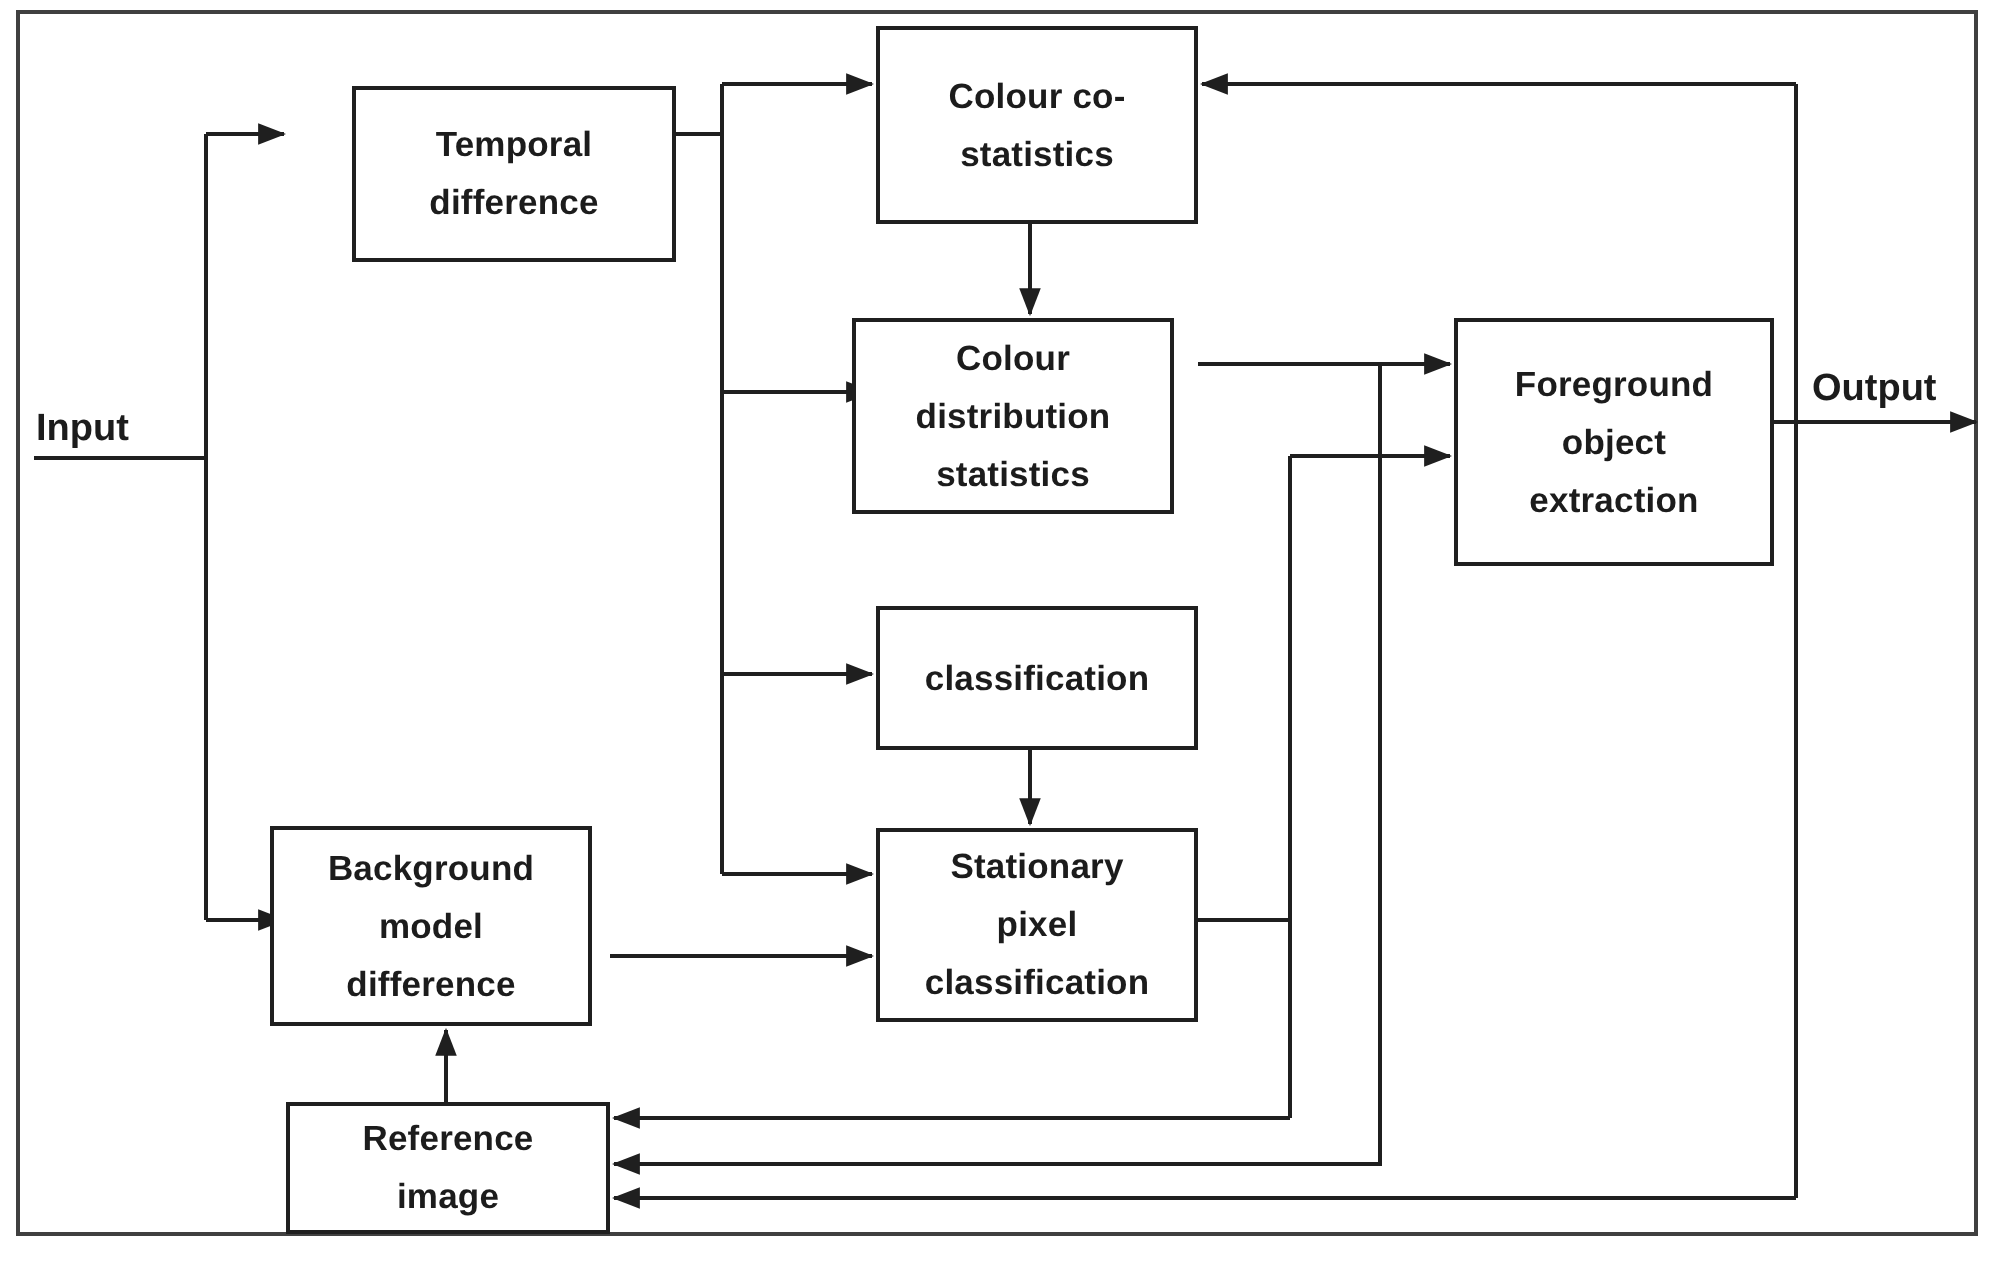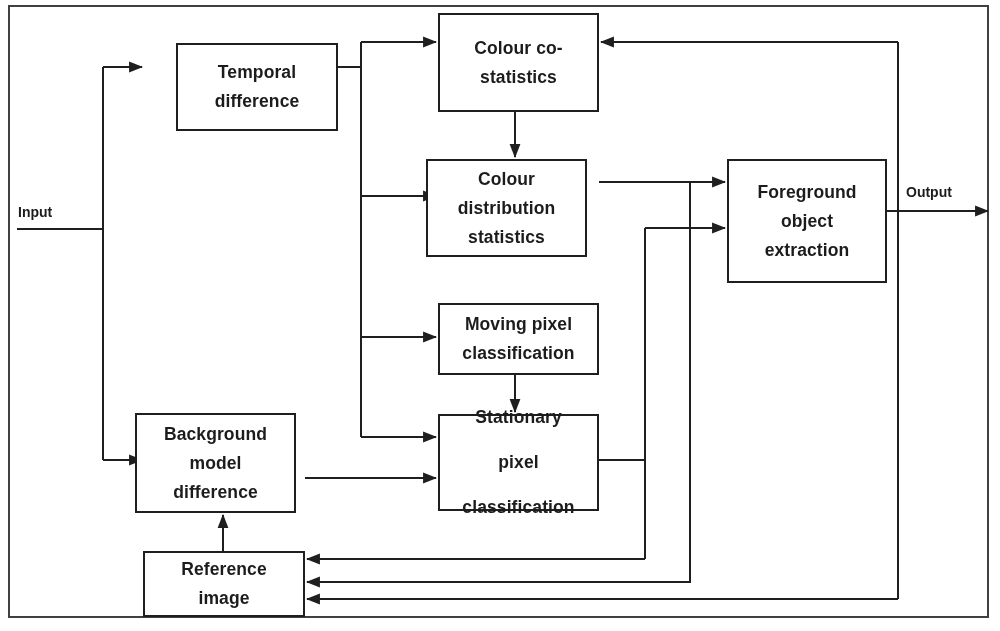--- a/index.html
+++ b/index.html
@@ -35,28 +35,28 @@
     font-weight: bold;
     font-size: 17.5px;
     line-height: 29px;
     color: #1c1c1c;
     letter-spacing: 0.1px;
   }
   .b-temporal     { left: 144px; top: 43px;  width: 162px; height: 88px; margin-left: 32px; }
   .b-cooccurrence { left: 438px; top: 13px;  width: 161px; height: 99px; }
   .b-distribution { left: 426px; top: 159px; width: 161px; height: 98px; }
   .b-moving       { left: 438px; top: 303px; width: 161px; height: 72px; }
-  .b-stationary   { left: 438px; top: 414px; width: 161px; height: 97px; gap: 16px; }
+  .b-stationary   { left: 438px; top: 414px; width: 161px; height: 97px; }
   .b-background   { left: 135px; top: 413px; width: 161px; height: 100px; }
   .b-reference    { left: 143px; top: 551px; width: 162px; height: 66px; }
   .b-foreground   { left: 727px; top: 159px; width: 160px; height: 124px; }
   .flow-label {
     position: absolute;
     font-weight: bold;
-    font-size: 14px;
+    font-size: 19px;
     color: #1c1c1c;
   }
   .l-input  { left: 18px;  top: 204px; }
   .l-output { left: 906px; top: 184px; }
 </style>
 </head>
 <body>
 
 <div class="stage">
 
@@ -104,21 +104,20 @@
     <span>statistics</span>
   </div>
 
   <div class="box b-distribution">
     <span>Colour</span>
     <span>distribution</span>
     <span>statistics</span>
   </div>
 
   <div class="box b-moving">
-    <span>Moving pixel</span>
     <span>classification</span>
   </div>
 
   <div class="box b-stationary">
     <span>Stationary</span>
     <span>pixel</span>
     <span>classification</span>
   </div>
 
   <div class="box b-background">

